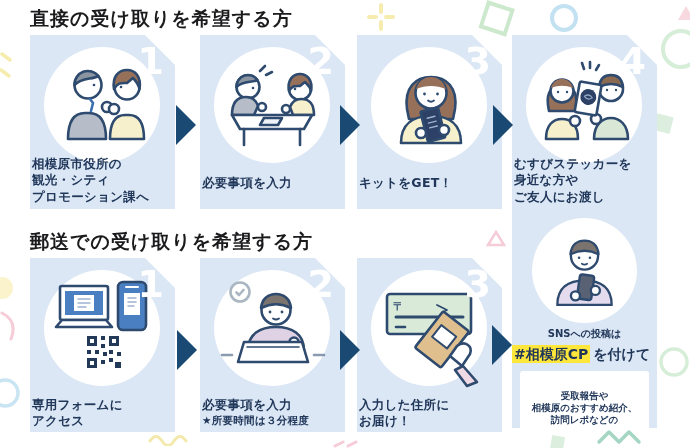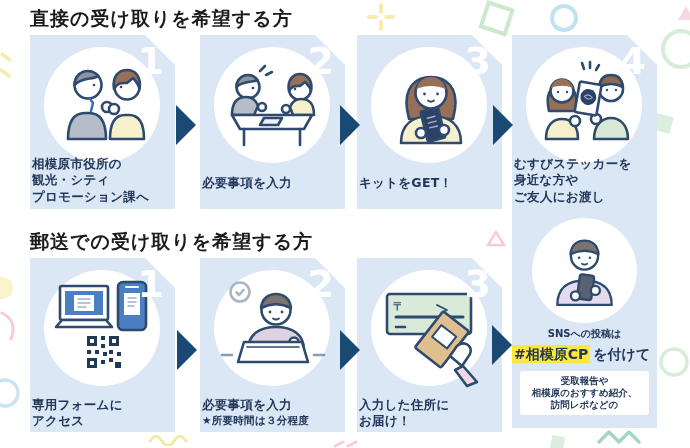--- a/index.html
+++ b/index.html
@@ -41,21 +41,21 @@
   #b1{left:177px;top:330px;}
   #b2{left:340px;top:330px;}
   #b3{left:492px;top:325px;}
   .sns-l1{position:absolute;top:292px;left:0;right:0;text-align:center;font-size:10px;
           font-weight:700;color:#21375a;z-index:2;}
   .sns-l2{position:absolute;top:311px;left:0;right:0;font-size:14px;
           font-weight:700;color:#21375a;z-index:2;white-space:nowrap;}
   .hl{background:#ffe63b;padding:1px 2px;}
   .sfx{margin-left:3px;}
   .sns-box{position:absolute;top:336px;left:8px;right:8px;background:#ffffff;border-radius:3px;
-           padding:4px 2px;text-align:center;font-size:9.5px;line-height:1.28;font-weight:700;
+           padding:19px 2px;text-align:center;font-size:9.5px;line-height:1.28;font-weight:700;
            color:#21375a;z-index:2;}
 </style>
 </head>
 <body>
 
 <div class="canvas">
 
   <svg class="deco" style="left:366px;top:2px;" width="30" height="30">
       <g stroke="#f5ecae" stroke-width="4" stroke-linecap="round">
         <path d="M15 3v7M15 20v7M3 15h7M20 15h7" fill="none"></path>

